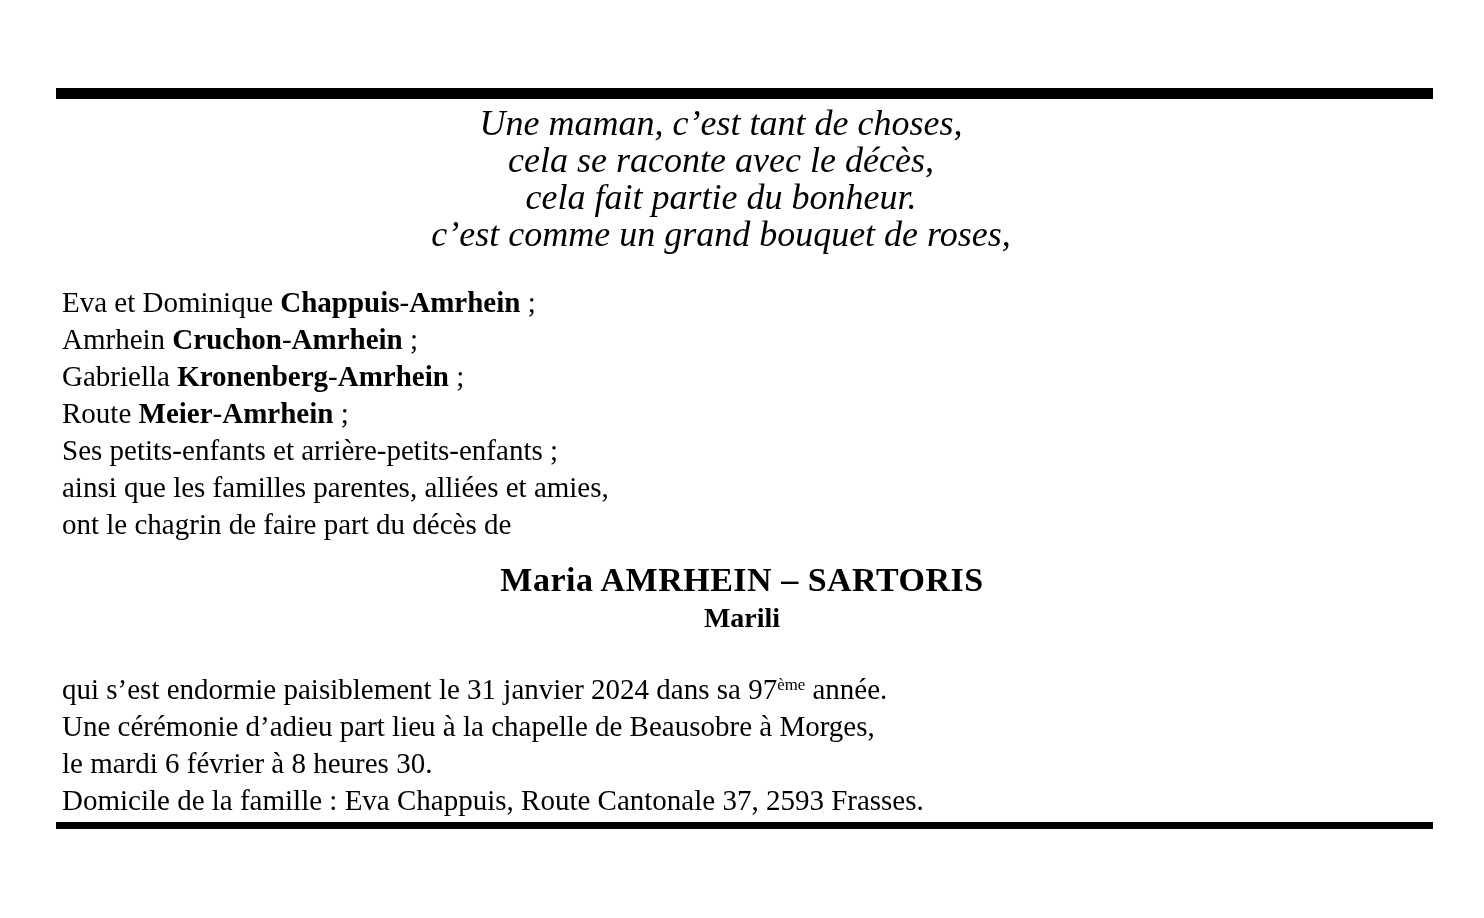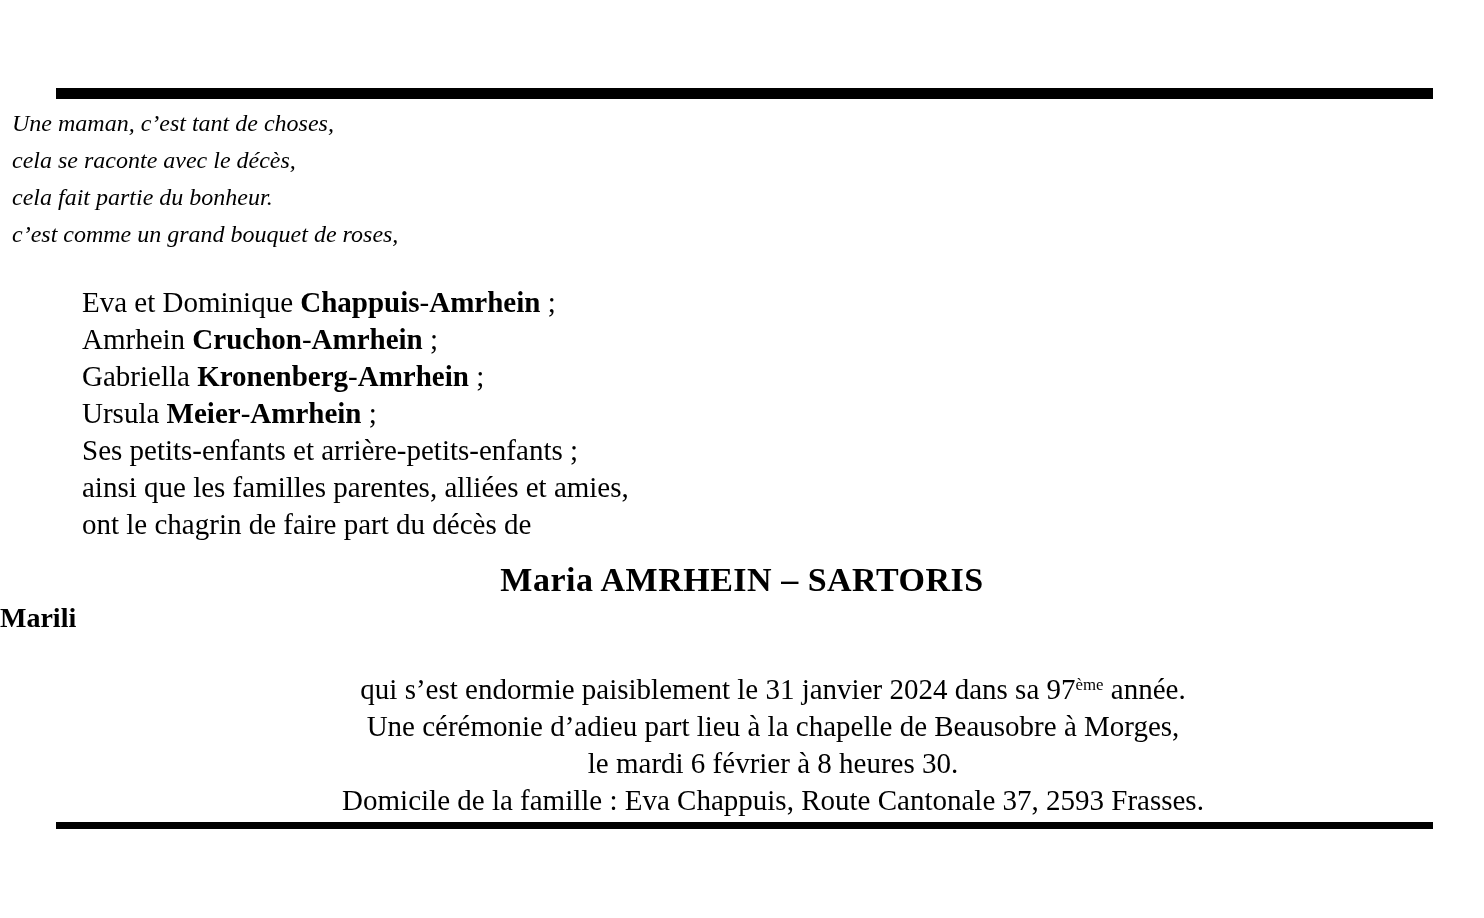--- a/index.html
+++ b/index.html
@@ -15,50 +15,49 @@
   }
   .rule {
     background: #000000;
     margin-left: 56px;
     width: 1377px;
   }
   .rule-top { height: 11px; margin-top: 88px; }
   .rule-bottom { height: 7px; margin-top: 3px; }
   .quote {
     margin: 6px 54px 0 12px;
-    text-align: left;
+    text-align: center;
     font-style: italic;
-    font-size: 24px;
+    font-size: 36px;
     line-height: 37px;
   }
   .family {
-    margin: 31px 0 0 82px;
+    margin: 31px 0 0 62px;
     font-size: 29px;
     line-height: 37px;
   }
   .family .bold-name { font-weight: bold; }
   .headline {
     margin-top: 16px;
     text-align: center;
     font-size: 34px;
     font-weight: bold;
     line-height: 42px;
     letter-spacing: 0.5px;
   }
   .nickname {
-    text-align: left;
+    text-align: center;
     font-size: 28px;
     font-weight: bold;
     line-height: 34px;
   }
   .details {
     margin: 36px 0 0 62px;
     font-size: 29px;
     line-height: 37px;
-    text-align: center;
   }
   .details sup {
     font-size: 0.58em;
     line-height: 0;
     position: relative;
     top: -0.55em;
     vertical-align: baseline;
   }
 </style>
 </head>
@@ -79,21 +78,21 @@
     <div class="line">
       <span>Eva et Dominique </span><span class="bold-name">Chappuis</span><span>-</span><span class="bold-name">Amrhein</span><span> ;</span>
     </div>
     <div class="line">
       <span>Amrhein </span><span class="bold-name">Cruchon</span><span>-</span><span class="bold-name">Amrhein</span><span> ;</span>
     </div>
     <div class="line">
       <span>Gabriella </span><span class="bold-name">Kronenberg</span><span>-</span><span class="bold-name">Amrhein</span><span> ;</span>
     </div>
     <div class="line">
-      <span>Ursula </span><span class="bold-name">Meier</span><span>-</span><span class="bold-name">Amrhein</span><span> ;</span>
+      <span>Route </span><span class="bold-name">Meier</span><span>-</span><span class="bold-name">Amrhein</span><span> ;</span>
     </div>
     <div class="line">Ses petits-enfants et arrière-petits-enfants ;</div>
     <div class="line">ainsi que les familles parentes, alliées et amies,</div>
     <div class="line">ont le chagrin de faire part du décès de</div>
   </div>
 
   <div class="headline">Maria AMRHEIN – SARTORIS</div>
   <div class="nickname">Marili</div>
 
   <div class="details">

